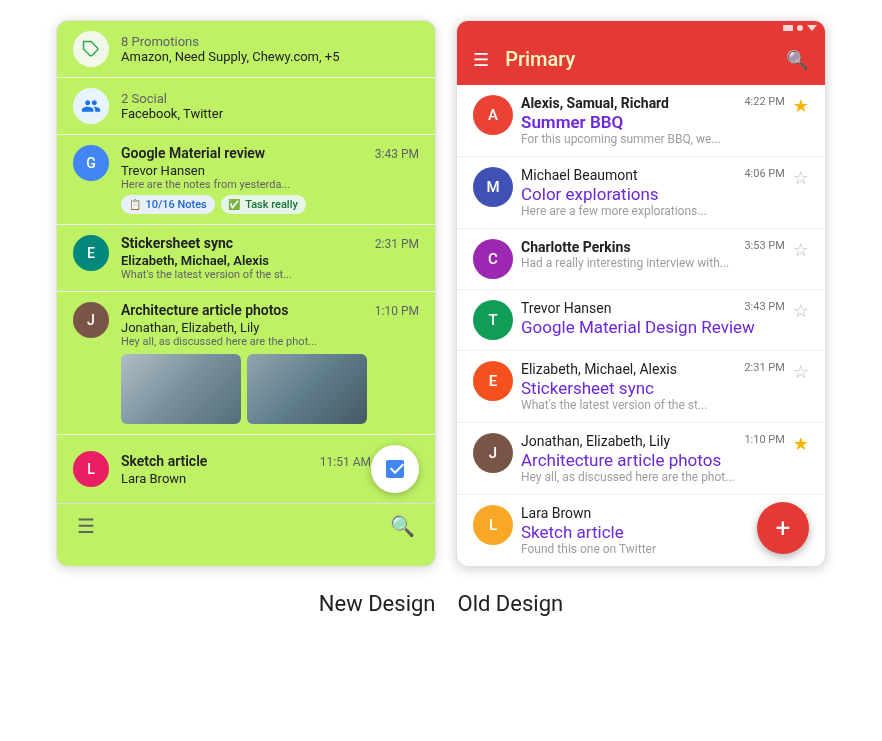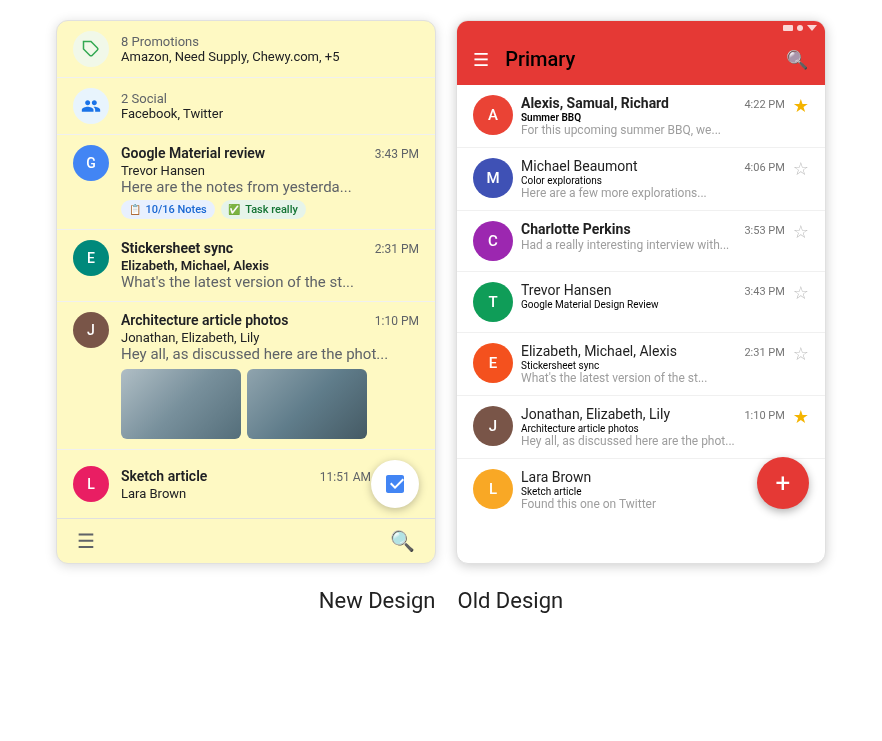--- a/index.html
+++ b/index.html
@@ -18,21 +18,21 @@
       display: flex;
       gap: 20px;
       width: 100%;
       justify-content: center;
       margin-bottom: 16px;
     }
 
     
     .new-design-phone {
       width: 380px;
-      background: #fef9c3;
+      background: #bef264;
       border-radius: 12px;
       box-shadow: 0 2px 12px rgba(0,0,0,0.15);
       overflow: hidden;
       border: 1px solid #e0e0e0;
     }
 
     .phone-content {
       padding: 0;
     }
 
@@ -128,21 +128,21 @@
     }
     .subject-new {
       font-size: 13px;
       color: #202124;
       white-space: nowrap;
       overflow: hidden;
       text-overflow: ellipsis;
     }
     .subject-new.unread { font-weight: 600; }
     .preview-new {
-      font-size: 15px;
+      font-size: 11px;
       color: #5f6368;
       white-space: nowrap;
       overflow: hidden;
       text-overflow: ellipsis;
     }
     .chips {
       display: flex;
       gap: 6px;
       margin-top: 4px;
     }
@@ -229,21 +229,21 @@
       justify-content: space-between;
     }
     .old-header-left {
       display: flex;
       align-items: center;
       gap: 16px;
     }
     .header-title-old {
       font-size: 20px;
       font-weight: 500;
-      color: #000000;
+      color: #fef9c3;
     }
     .header-icon-old {
       color: #fff;
       font-size: 18px;
     }
 
     
     .status-bar {
       display: flex;
       gap: 4px;
@@ -270,36 +270,36 @@
       display: flex;
       align-items: flex-start;
       padding: 10px 16px;
       border-bottom: 1px solid #f0f0f0;
       position: relative;
     }
     .email-body-old { flex: 1; min-width: 0; padding: 0 8px; }
     .email-header-old {
       display: flex;
       justify-content: space-between;
-      align-items: flex-end;
+      align-items: flex-start;
       margin-bottom: 1px;
     }
     .sender-old {
       font-size: 14px;
       color: #212121;
     }
     .sender-old.bold { font-weight: 700; }
     .time-old {
       font-size: 11px;
       color: #757575;
       flex-shrink: 0;
     }
     .subject-old {
-      font-size: 10px;
-      color: #000000;
+      font-size: 17px;
+      color: #6d28d9;
       white-space: nowrap;
       overflow: hidden;
       text-overflow: ellipsis;
     }
     .subject-old.bold { font-weight: 600; }
     .preview-old {
       font-size: 12px;
       color: #9e9e9e;
       white-space: nowrap;
       overflow: hidden;

